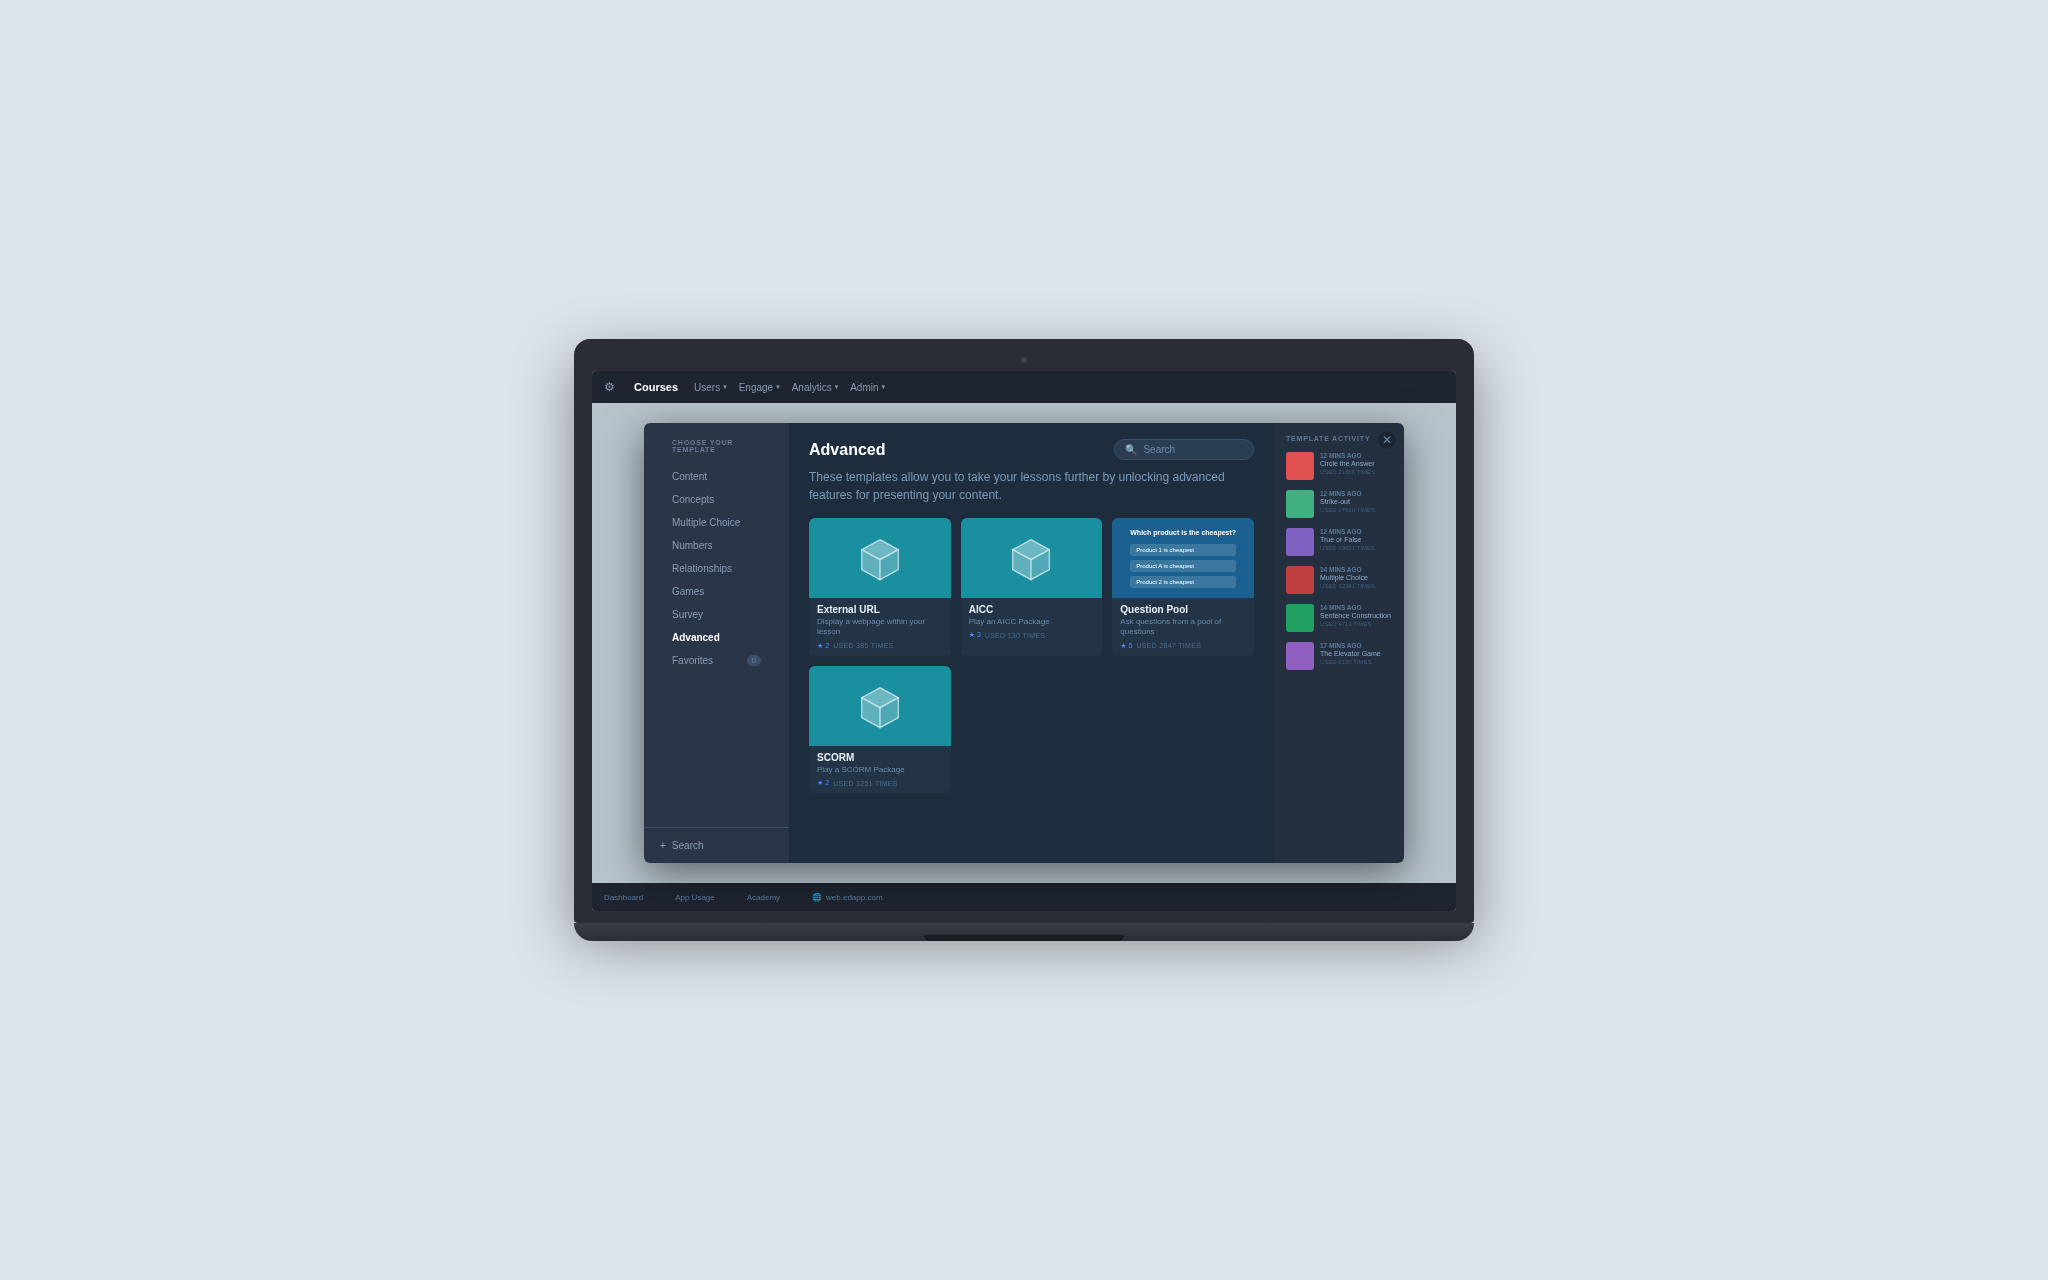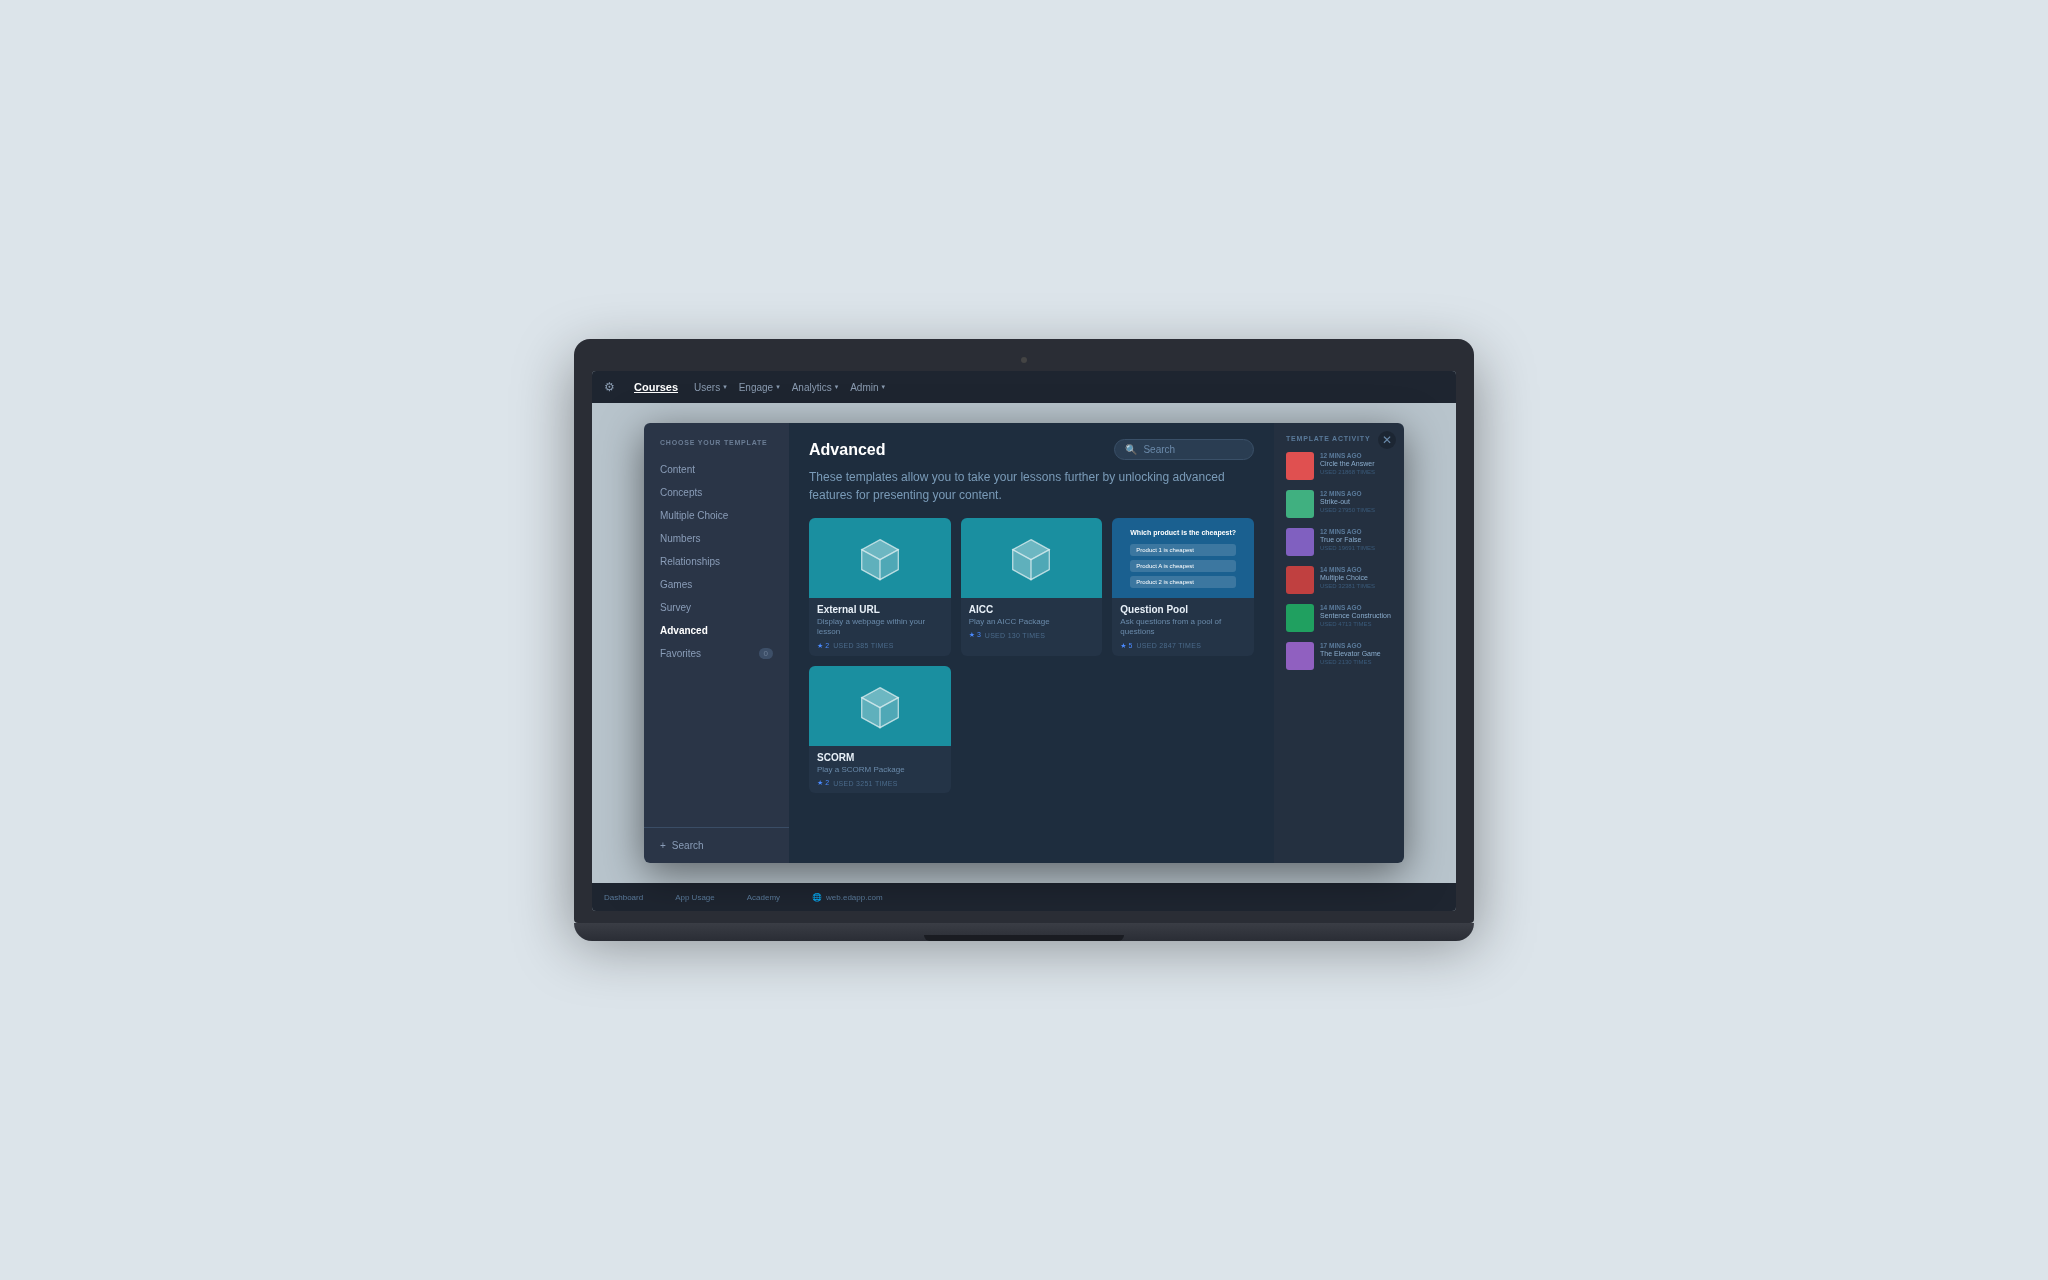--- a/index.html
+++ b/index.html
@@ -86,21 +86,20 @@
       color: #8a9bb0;
       font-size: 12px;
       display: flex;
       align-items: center;
     }
 
     .nav-brand {
       color: #fff;
       font-size: 11px;
       font-weight: 600;
-      text-decoration: underline;
     }
 
     .nav-items {
       display: flex;
       gap: 12px;
       align-items: center;
     }
 
     .nav-item {
       color: #8a9bb0;
@@ -136,21 +135,21 @@
       overflow: hidden;
       box-shadow: 0 10px 40px rgba(0,0,0,0.5);
       position: relative;
     }
 
     
     .modal-sidebar {
       width: 145px;
       background: #2a3547;
       flex-shrink: 0;
-      padding: 16px 0;
+      padding: 16px 12px;
     }
 
     .sidebar-heading {
       color: #6b7d95;
       font-size: 7px;
       font-weight: 700;
       letter-spacing: 0.8px;
       padding: 0 16px 12px 16px;
       text-transform: uppercase;
     }

